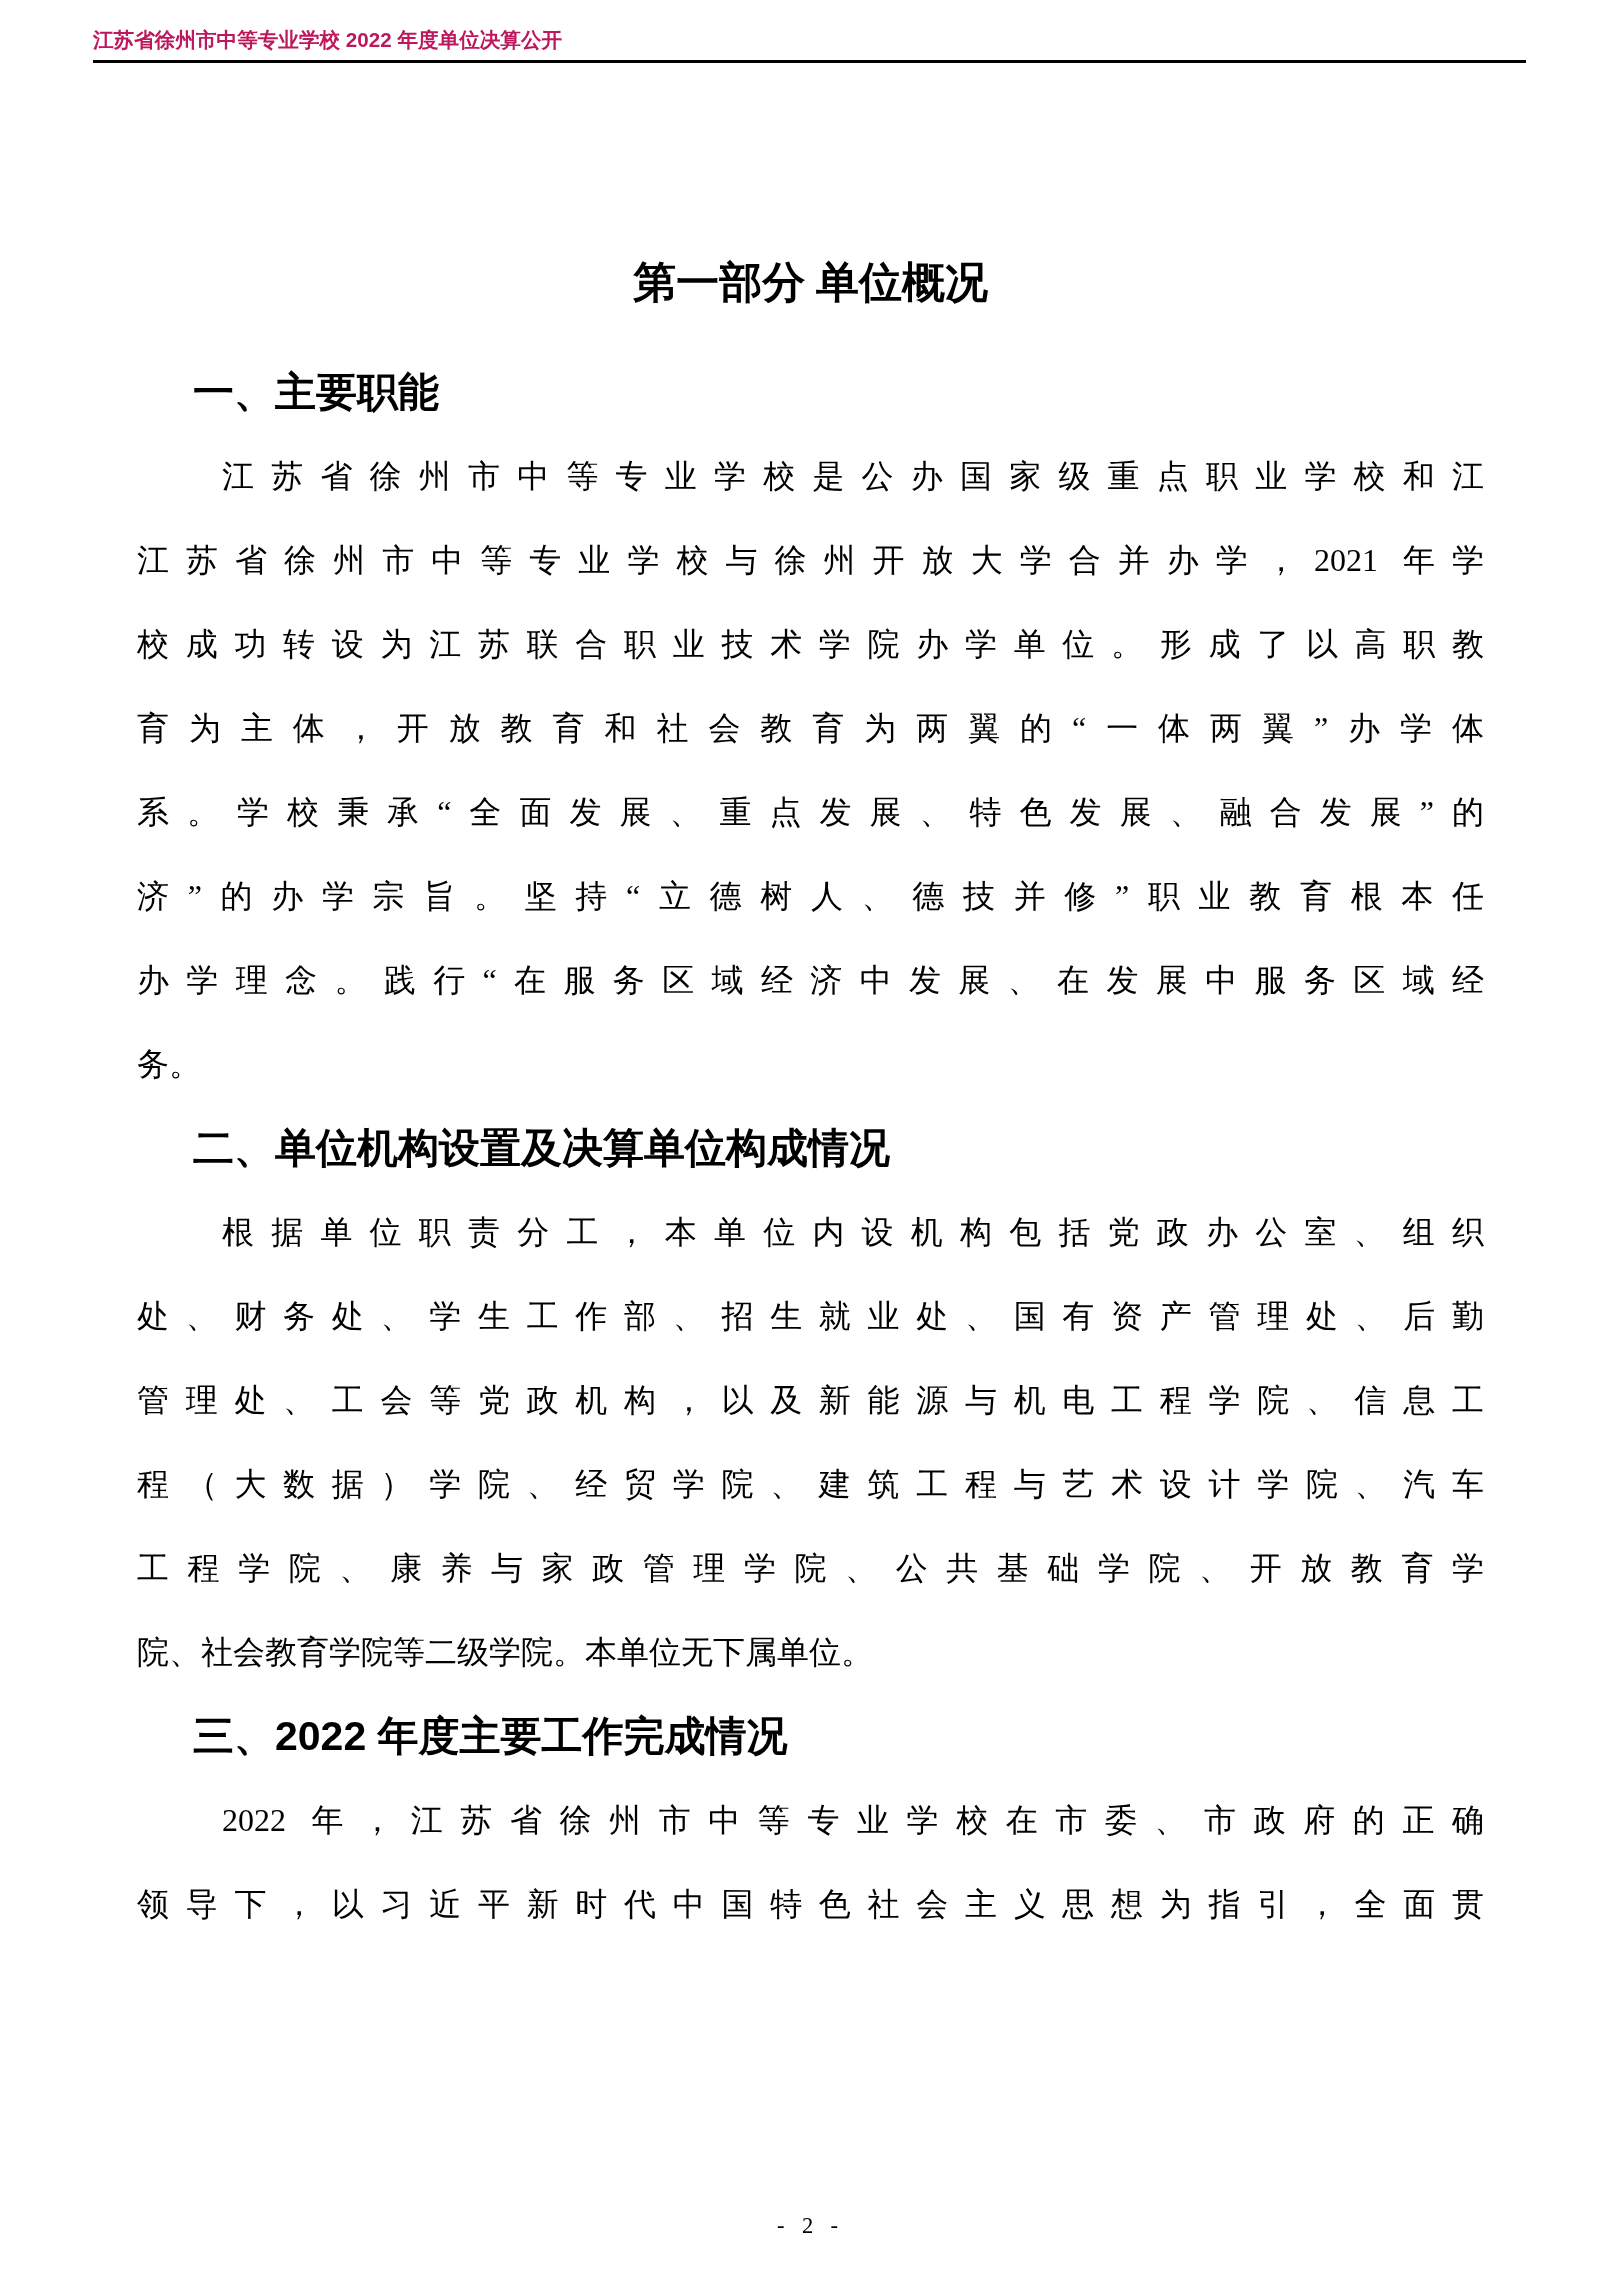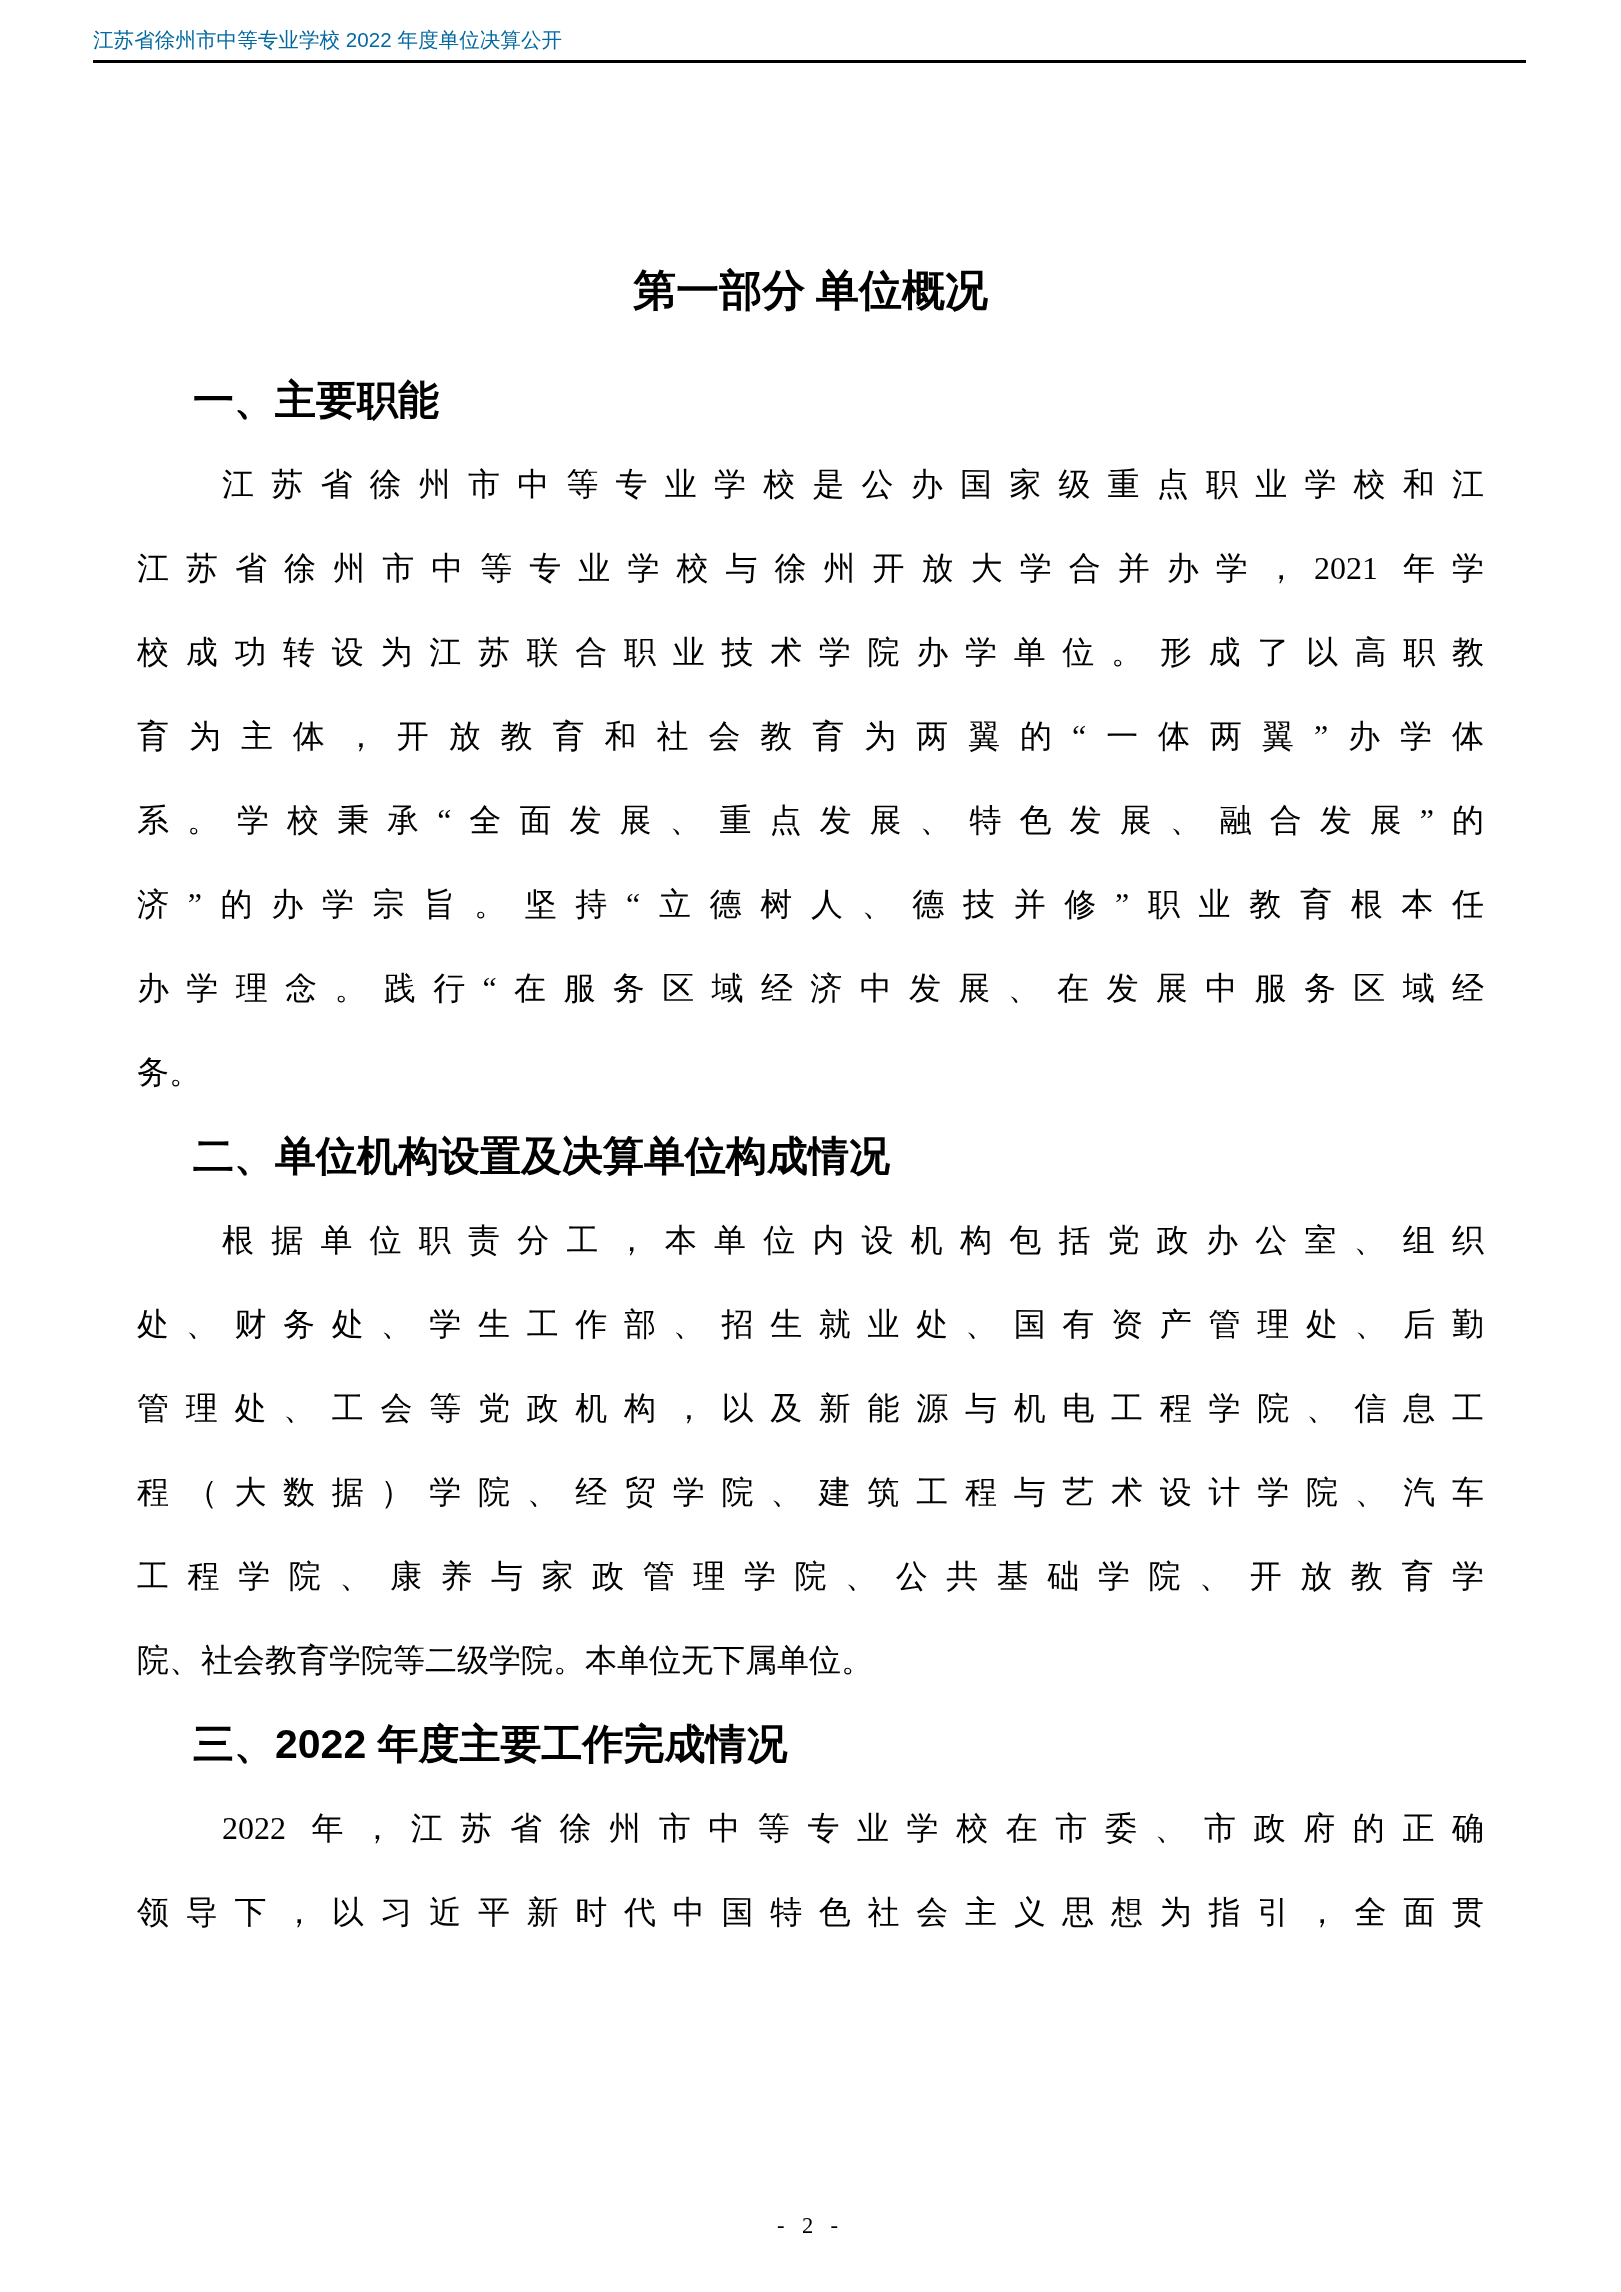--- a/index.html
+++ b/index.html
@@ -15,35 +15,35 @@
   }
   
   .hdr {
     position: absolute;
     left: 93px;
     right: 95px;
     top: 25.5px;
   }
   .hdr-text {
     font-family: "Liberation Sans", sans-serif;
-    font-weight: normal;
+    font-weight: bold;
     font-size: 20.6px;
     line-height: 27.4px;
-    color: #0369a1;
+    color: #be185d;
   }
   .hdr-rule {
     margin-top: 6.9px;
     height: 2.9px;
     background: #000;
   }
   
   .main {
     position: absolute;
     left: 137px;
-    top: 8px;
+    top: 0;
     width: 1347px;
   }
   .doc-title {
     margin-top: 253px;
     margin-bottom: 38px;
     font-size: 43px;
     line-height: 59px;
     font-weight: bold;
     text-align: center;
     font-family: "Liberation Serif", serif;

